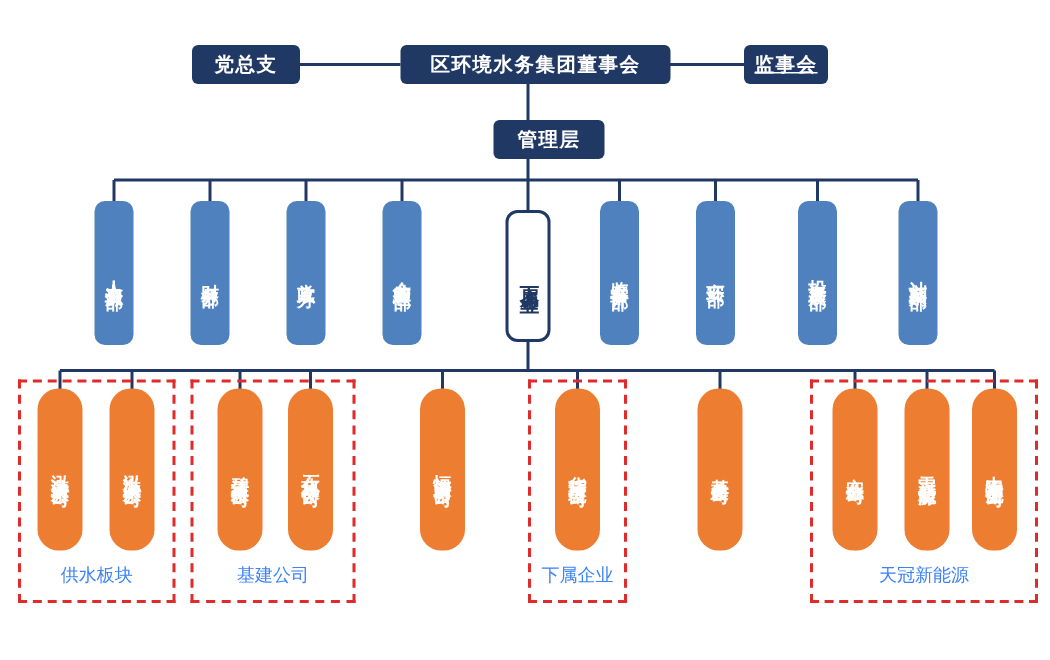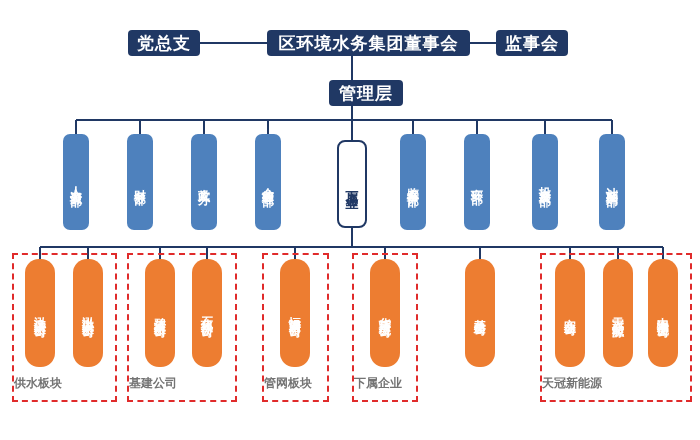--- a/index.html
+++ b/index.html
@@ -3,24 +3,24 @@
 <meta charset="utf-8">
 <style>
   * { margin:0; padding:0; box-sizing:border-box; }
   html,body { background:#ffffff; }
   body { font-family:"DejaVu Sans","Liberation Sans",sans-serif; }
   .canvas { position:relative; width:700px; height:440px; background:#ffffff; overflow:hidden; }
   .lines { position:absolute; top:0; left:0; width:700px; height:440px; }
 
   
   .hbox { position:absolute; height:26px; top:30px; display:flex; align-items:center; justify-content:center;
-          background:#203864; color:#ffffff; font-weight:bold; font-size:17px; border-radius:4px; letter-spacing:1px; }
+          background:#203864; color:#ffffff; font-weight:bold; font-size:13px; border-radius:4px; letter-spacing:1px; }
   .box-party { left:128px; width:72px; }
-  .box-board { left:267px; width:203px; }
-  .box-superv { left:496px; width:72px; }
+  .box-board { left:267px; width:180px; }
+  .box-superv { left:496px; width:56px;text-decoration:underline; }
   .box-mgmt  { left:315px; width:74px; top:80px;margin-left:14px; }
 
   
   .vbox { position:absolute; display:flex; align-items:center; justify-content:center; border-radius:7px; }
   .vbox span { writing-mode:vertical-rl; text-orientation:upright; letter-spacing:2px; line-height:1; }
 
   .dept { width:26px; height:96px; top:134px; background:#4e81bd; color:#ffffff; font-size:12px; font-weight:bold; }
   .d1 { left:63px; }  .d2 { left:127px; } .d3 { left:191px; } .d4 { left:255px; }
   .d5 { left:400px; } .d6 { left:464px; } .d7 { left:532px; } .d8 { left:599px; }
 
@@ -33,22 +33,22 @@
   .c6 { left:370px; } .c7 { left:465px; } .c8 { left:555px; } .c9 { left:603px; } .c10 { left:648px; }
 
   
   .group { position:absolute; top:253px; height:149px; border:2px dashed #e02b2b; }
   .g1 { left:12px;  width:105px; }
   .g2 { left:127px; width:110px; }
   .g3 { left:262px; width:67px; }
   .g4 { left:352px; width:66px; }
   .g5 { left:452px; width:60px; }
   .g6 { left:540px; width:152px; }
-  .group-label { position:absolute; left:0; bottom:8px; width:100%; 
-                 color:#737373; font-weight:bold; font-size:12px; }
+  .group-label { position:absolute; left:0; bottom:8px; width:100%; text-align:center;
+                 color:#3b82f6; font-weight:normal; font-size:12px; }
 </style>
 </head>
 <body>
 
 <div class="canvas">
 
   <svg class="lines" width="700" height="440" xmlns="http://www.w3.org/2000/svg">
     <g stroke="#203864" stroke-width="2" fill="none">
       <line x1="200" y1="43" x2="267" y2="43"></line>
       <line x1="437" y1="43" x2="496" y2="43"></line>
@@ -119,23 +119,20 @@
   <div class="vbox dept d8">
       <span>计划采购部</span>
     </div>
 
   <div class="group g1">
     <div class="group-label">供水板块</div>
   </div>
   <div class="group g2">
     <div class="group-label">基建公司</div>
   </div>
-  <div class="group g3">
-    <div class="group-label">管网板块</div>
-  </div>
   <div class="group g4">
     <div class="group-label">下属企业</div>
   </div>
   <div class="group g6">
     <div class="group-label">天冠新能源</div>
   </div>
 
   <div class="vbox company c1">
       <span>泓清供水公司</span>
     </div>

